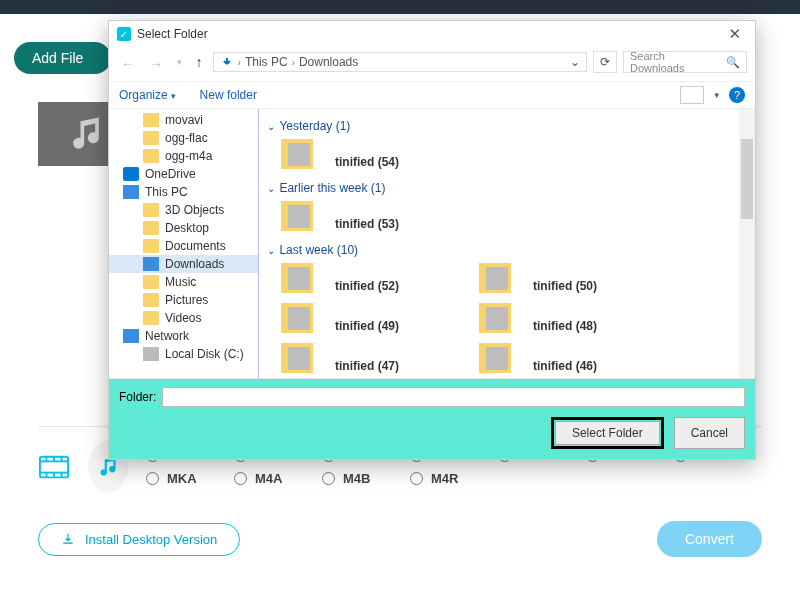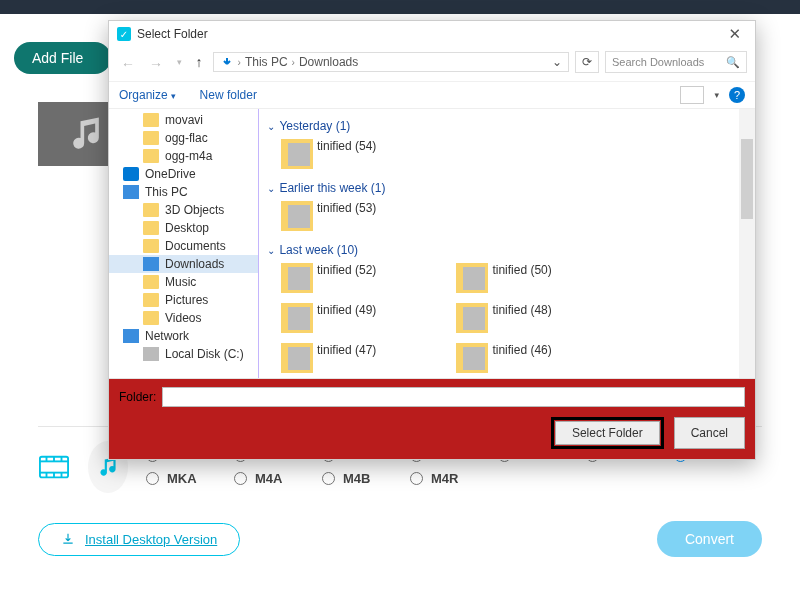--- a/index.html
+++ b/index.html
@@ -15,36 +15,36 @@
 .fmt-icon.video svg { width: 30px; height: 26px; stroke: #00c3e6; fill: none; stroke-width: 2; }
 .fmt-icon.audio { width: 52px; height: 52px; border-radius: 50%; background: #f5f5f5; display: flex; align-items: center; justify-content: center; }
 .fmt-icon.audio svg { width: 26px; height: 26px; fill: #00c3e6; }
 .fmt-grid { display: grid; grid-template-columns: repeat(7, 88px); row-gap: 8px; font-weight: bold; }
 .fmt-opt { display: flex; align-items: center; gap: 8px; font-size: 13px; color: #444; }
 .radio { width: 13px; height: 13px; border: 1.5px solid #777; border-radius: 50%; display: inline-block; position: relative; }
 .fmt-opt.selected { color: #0096ff; }
 .fmt-opt.selected .radio { border-color: #0096ff; }
 .fmt-opt.selected .radio::after { content: ""; position: absolute; inset: 2px; border-radius: 50%; background: #0096ff; }
 .bottom-row { margin: 18px 38px 0 38px; display: flex; justify-content: space-between; align-items: center; }
-.install-btn { border: 1px solid #00c3e6; border-radius: 18px; background: #fff; color: #00a5cc; padding: 8px 22px; font-size: 13px; display: flex; align-items: center; gap: 10px; text-decoration: underline; }
+.install-btn { border: 1px solid #00c3e6; border-radius: 18px; background: #fff; color: #00a5cc; padding: 8px 22px; font-size: 13px; display: flex; align-items: center; gap: 10px; }
 .convert-btn { background: #7fd3f5; color: #fff; border: none; border-radius: 18px; padding: 10px 28px; font-size: 14px; }
 
 
 .dialog { position: absolute; left: 108px; top: 20px; width: 648px; height: 440px; background: #fff; border: 1px solid #ccc; box-shadow: 0 6px 22px rgba(0,0,0,.3); display: flex; flex-direction: column; }
 .dlg-title { display: flex; align-items: center; padding: 4px 8px; gap: 6px; font-size: 12px; color: #333; }
 .dlg-title .logo { width: 14px; height: 14px; background: #00c3e6; border-radius: 2px; display: flex; align-items: center; justify-content: center; color: #fff; font-size: 10px; }
 .dlg-title .close { margin-left: auto; font-size: 15px; color: #555; cursor: pointer; padding: 0 6px; }
 .dlg-nav { display: flex; align-items: center; padding: 4px 8px 8px 8px; gap: 6px; font-size: 12px; color: #555; }
 .nav-arrow { color: #bbb; padding: 0 4px; font-size: 14px; }
 .nav-arrow.up { color: #333; }
 .path { display: flex; align-items: center; gap: 4px; border: 1px solid #ddd; padding: 2px 6px; flex: 1; }
 .path .arrow { color: #888; font-size: 10px; }
 .path .chev { margin-left: auto; color: #555; }
 .refresh { border: 1px solid #ddd; width: 24px; height: 22px; display: flex; align-items: center; justify-content: center; font-size: 12px; }
-.search { border: 1px solid #ddd; padding: 2px 6px; width: 142px; height: 22px; display: flex; align-items: center; gap: 6px; color: #888; font-size: 11px; }
+.search { border: 1px solid #ddd; padding: 2px 6px; width: 124px; height: 22px; display: flex; align-items: center; gap: 6px; color: #888; font-size: 11px; }
 .dlg-toolbar { display: flex; align-items: center; padding: 4px 10px; gap: 24px; font-size: 12px; color: #1a5fb4; background: #fff; border-top: 1px solid #f0f0f0; }
 .dlg-toolbar .help { margin-left: auto; width: 16px; height: 16px; border-radius: 50%; background: #0078d4; color: #fff; font-size: 11px; display: flex; align-items: center; justify-content: center; }
 .dlg-toolbar .viewopt { width: 24px; height: 18px; border: 1px solid #ccc; }
 .dlg-toolbar .right { margin-left: auto; display: flex; align-items: center; gap: 10px; }
 .dlg-body { flex: 1; display: flex; border-top: 1px solid #eee; overflow: hidden; }
 .tree { width: 150px; border-right: 1px solid #c4b5fd; font-size: 12px; overflow: hidden; padding-top: 2px; }
 .tree-item { display: flex; align-items: center; gap: 6px; padding: 2px 6px 2px 24px; color: #333; }
 .tree-item.top { padding-left: 14px; }
 .tree-item.sub { padding-left: 34px; }
 .tree-item.selected { background: #d9e8f7; }
@@ -53,27 +53,27 @@
 .ticon.onedrive { background: #0078d4; border-radius: 2px; }
 .ticon.pc { background: #3a8dde; }
 .ticon.down { background: #3a8dde; }
 .ticon.net { background: #3a8dde; }
 .ticon.disk { background: #bbb; }
 .content { flex: 1; overflow: auto; padding: 4px 8px 0 8px; font-size: 12px; position: relative; }
 .group-hdr { color: #194a9c; padding: 6px 0 4px 0; display: flex; align-items: center; gap: 4px; }
 .group-hdr .chev { font-size: 10px; }
 .items-row { display: flex; gap: 80px; padding: 2px 0 6px 14px; }
 .items-col { display: flex; flex-direction: column; gap: 10px; }
-.item { display: flex; align-items: flex-start; gap: 4px; }
+.item { display: flex; align-items: flex-end; gap: 22px; font-weight: bold; }
 .thumb { width: 32px; height: 30px; background: #f9d36b; position: relative; }
 .thumb::after { content: ""; position: absolute; inset: 4px 3px 3px 7px; background: #bdbdbd; }
 .item-name { color: #333; }
 .scrollbar { position: absolute; right: 0; top: 0; bottom: 0; width: 16px; background: #f3f3f3; }
 .scrollbar .thumb-s { position: absolute; top: 30px; left: 2px; right: 2px; height: 80px; background: #cfcfcf; }
-.dlg-footer { padding: 8px 10px 10px 10px; background: #b91c1c; border-top: 1px solid #e3e3e3; }
+.dlg-footer { padding: 8px 10px 10px 10px; background: #5eead4; border-top: 1px solid #e3e3e3; }
 .folder-row { display: flex; align-items: center; gap: 6px; font-size: 12px; margin-bottom: 10px; }
 .folder-row input { flex: 1; border: 1px solid #bbb; height: 20px; padding: 0 4px; font-size: 12px; }
 .btn-row { display: flex; justify-content: flex-end; gap: 10px; }
 .dlg-btn { background: #eee; border: 1px solid #aaa; padding: 4px 16px; font-size: 12px; color: #333; }
 .select-wrap { border: 3px solid #000; padding: 1px; }
 </style>
 </head>
 <body>
 
 <div class="topbar"></div>

